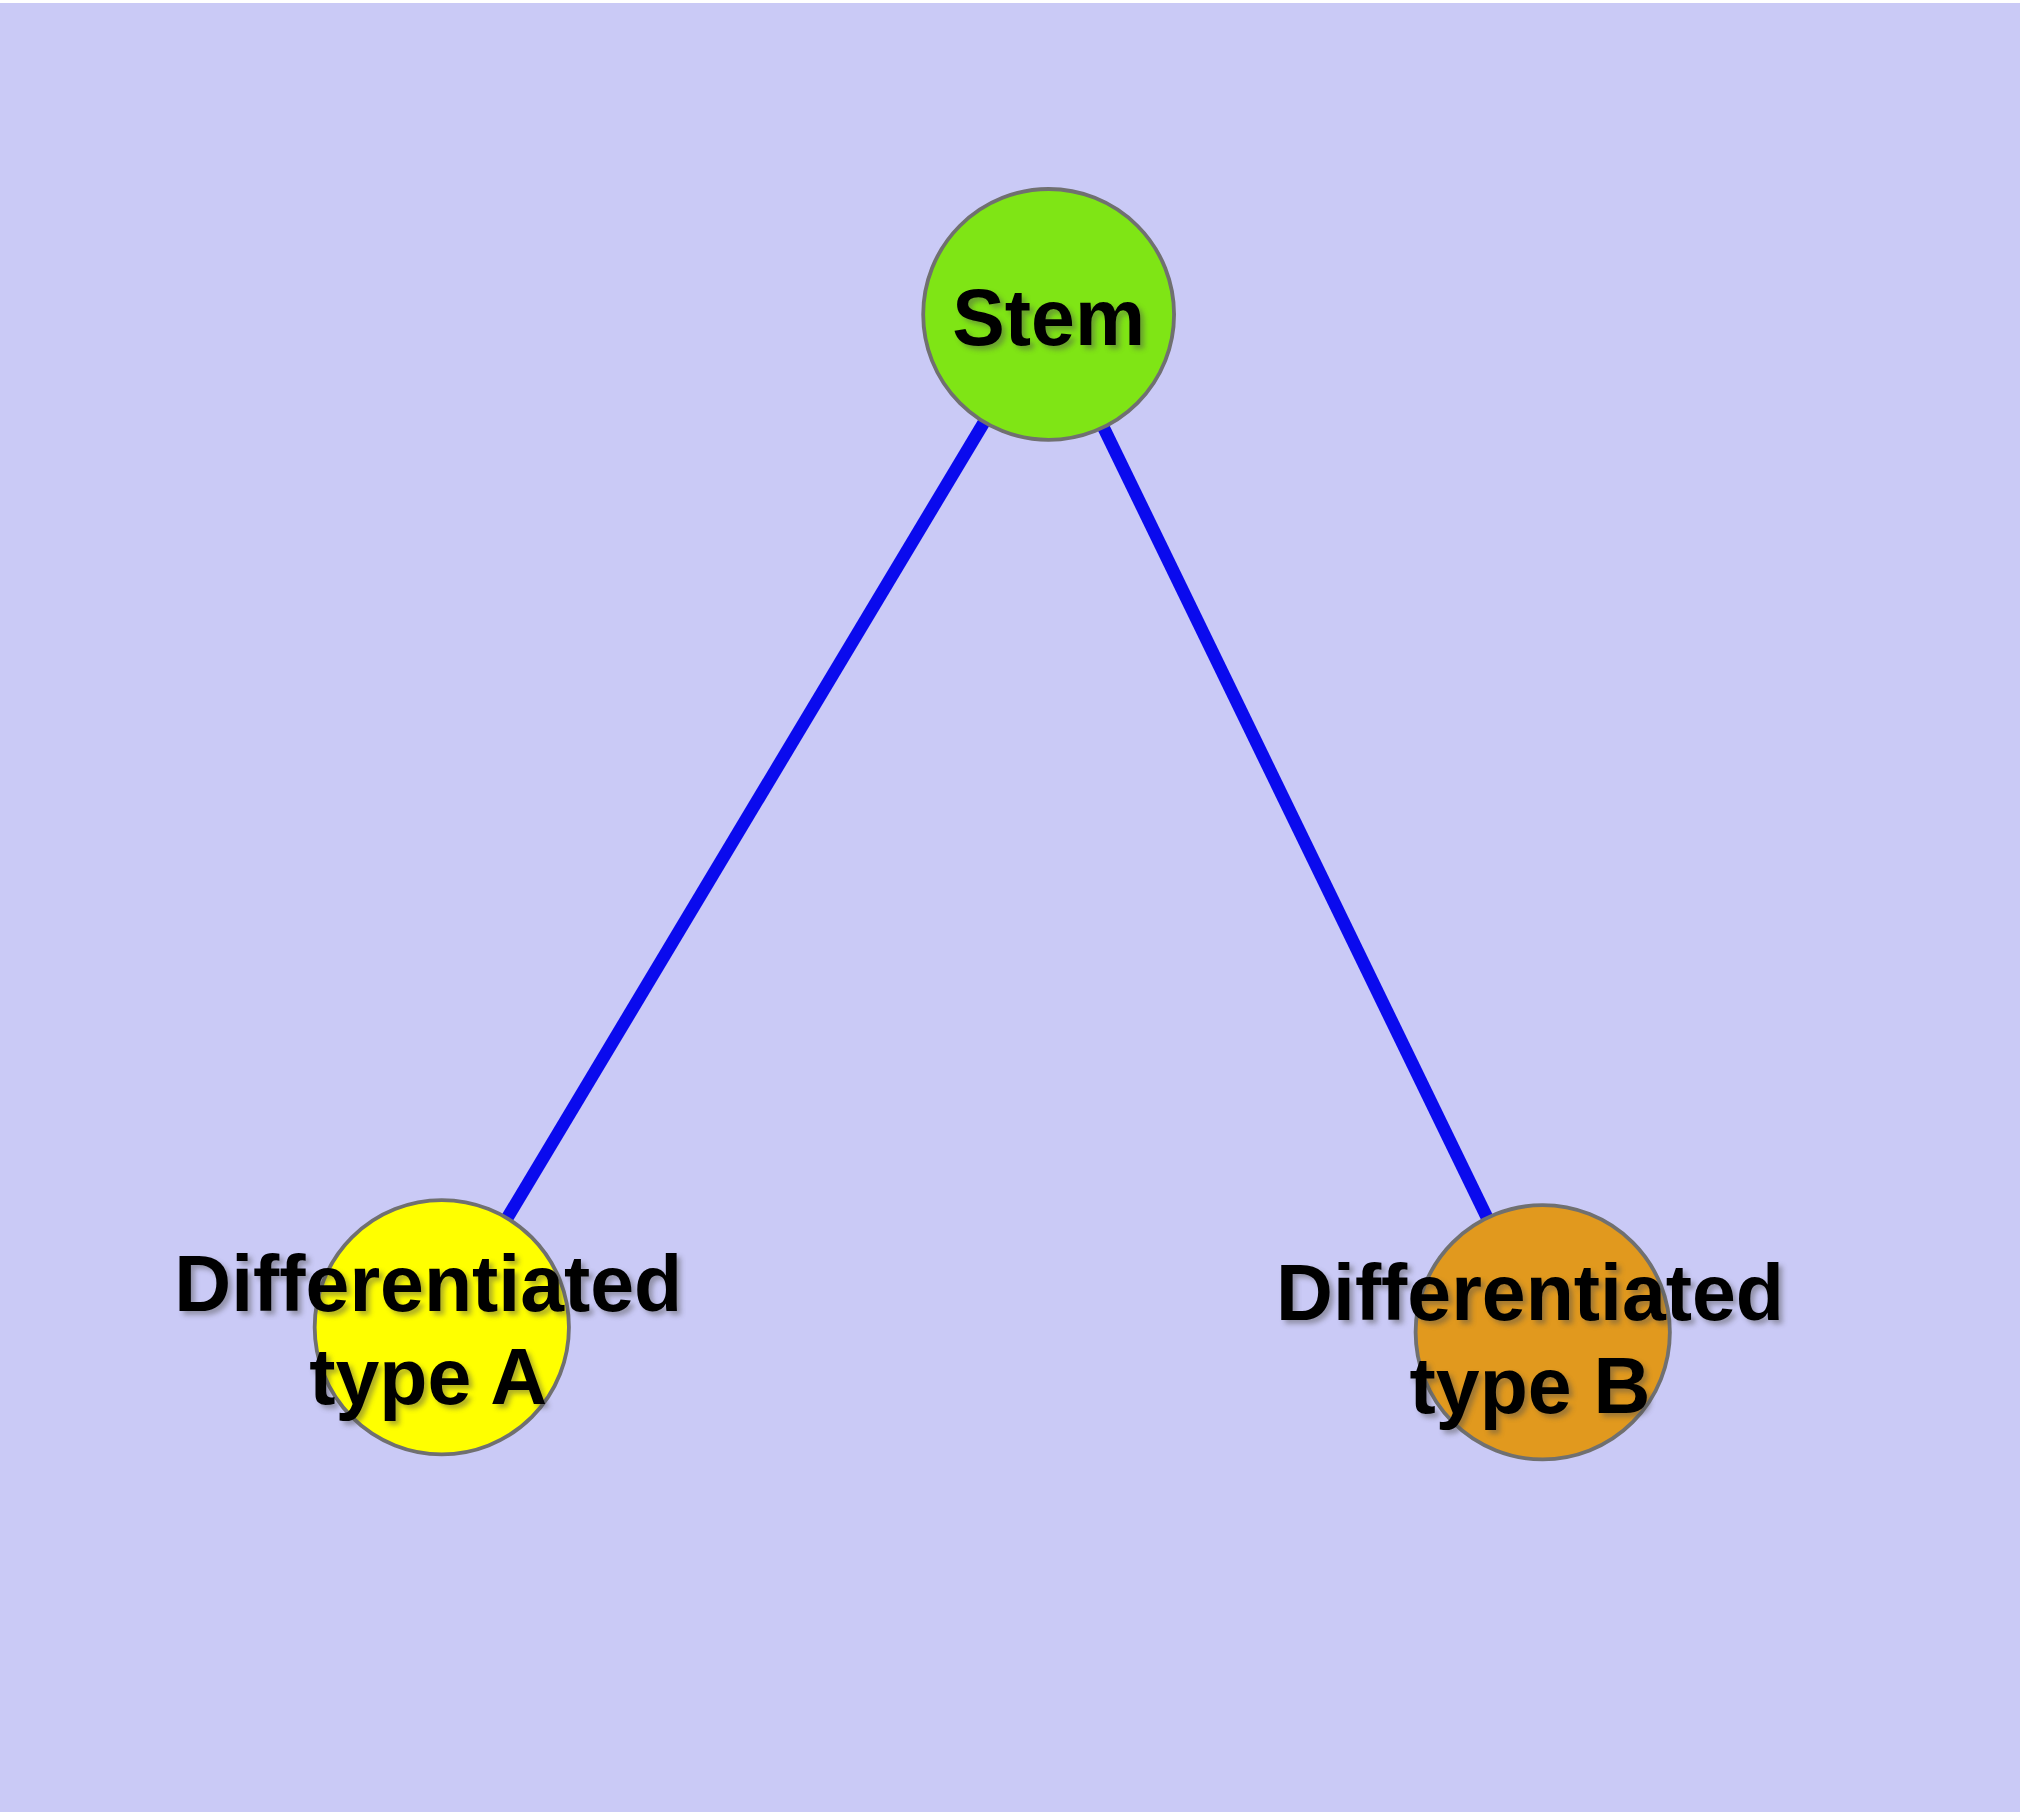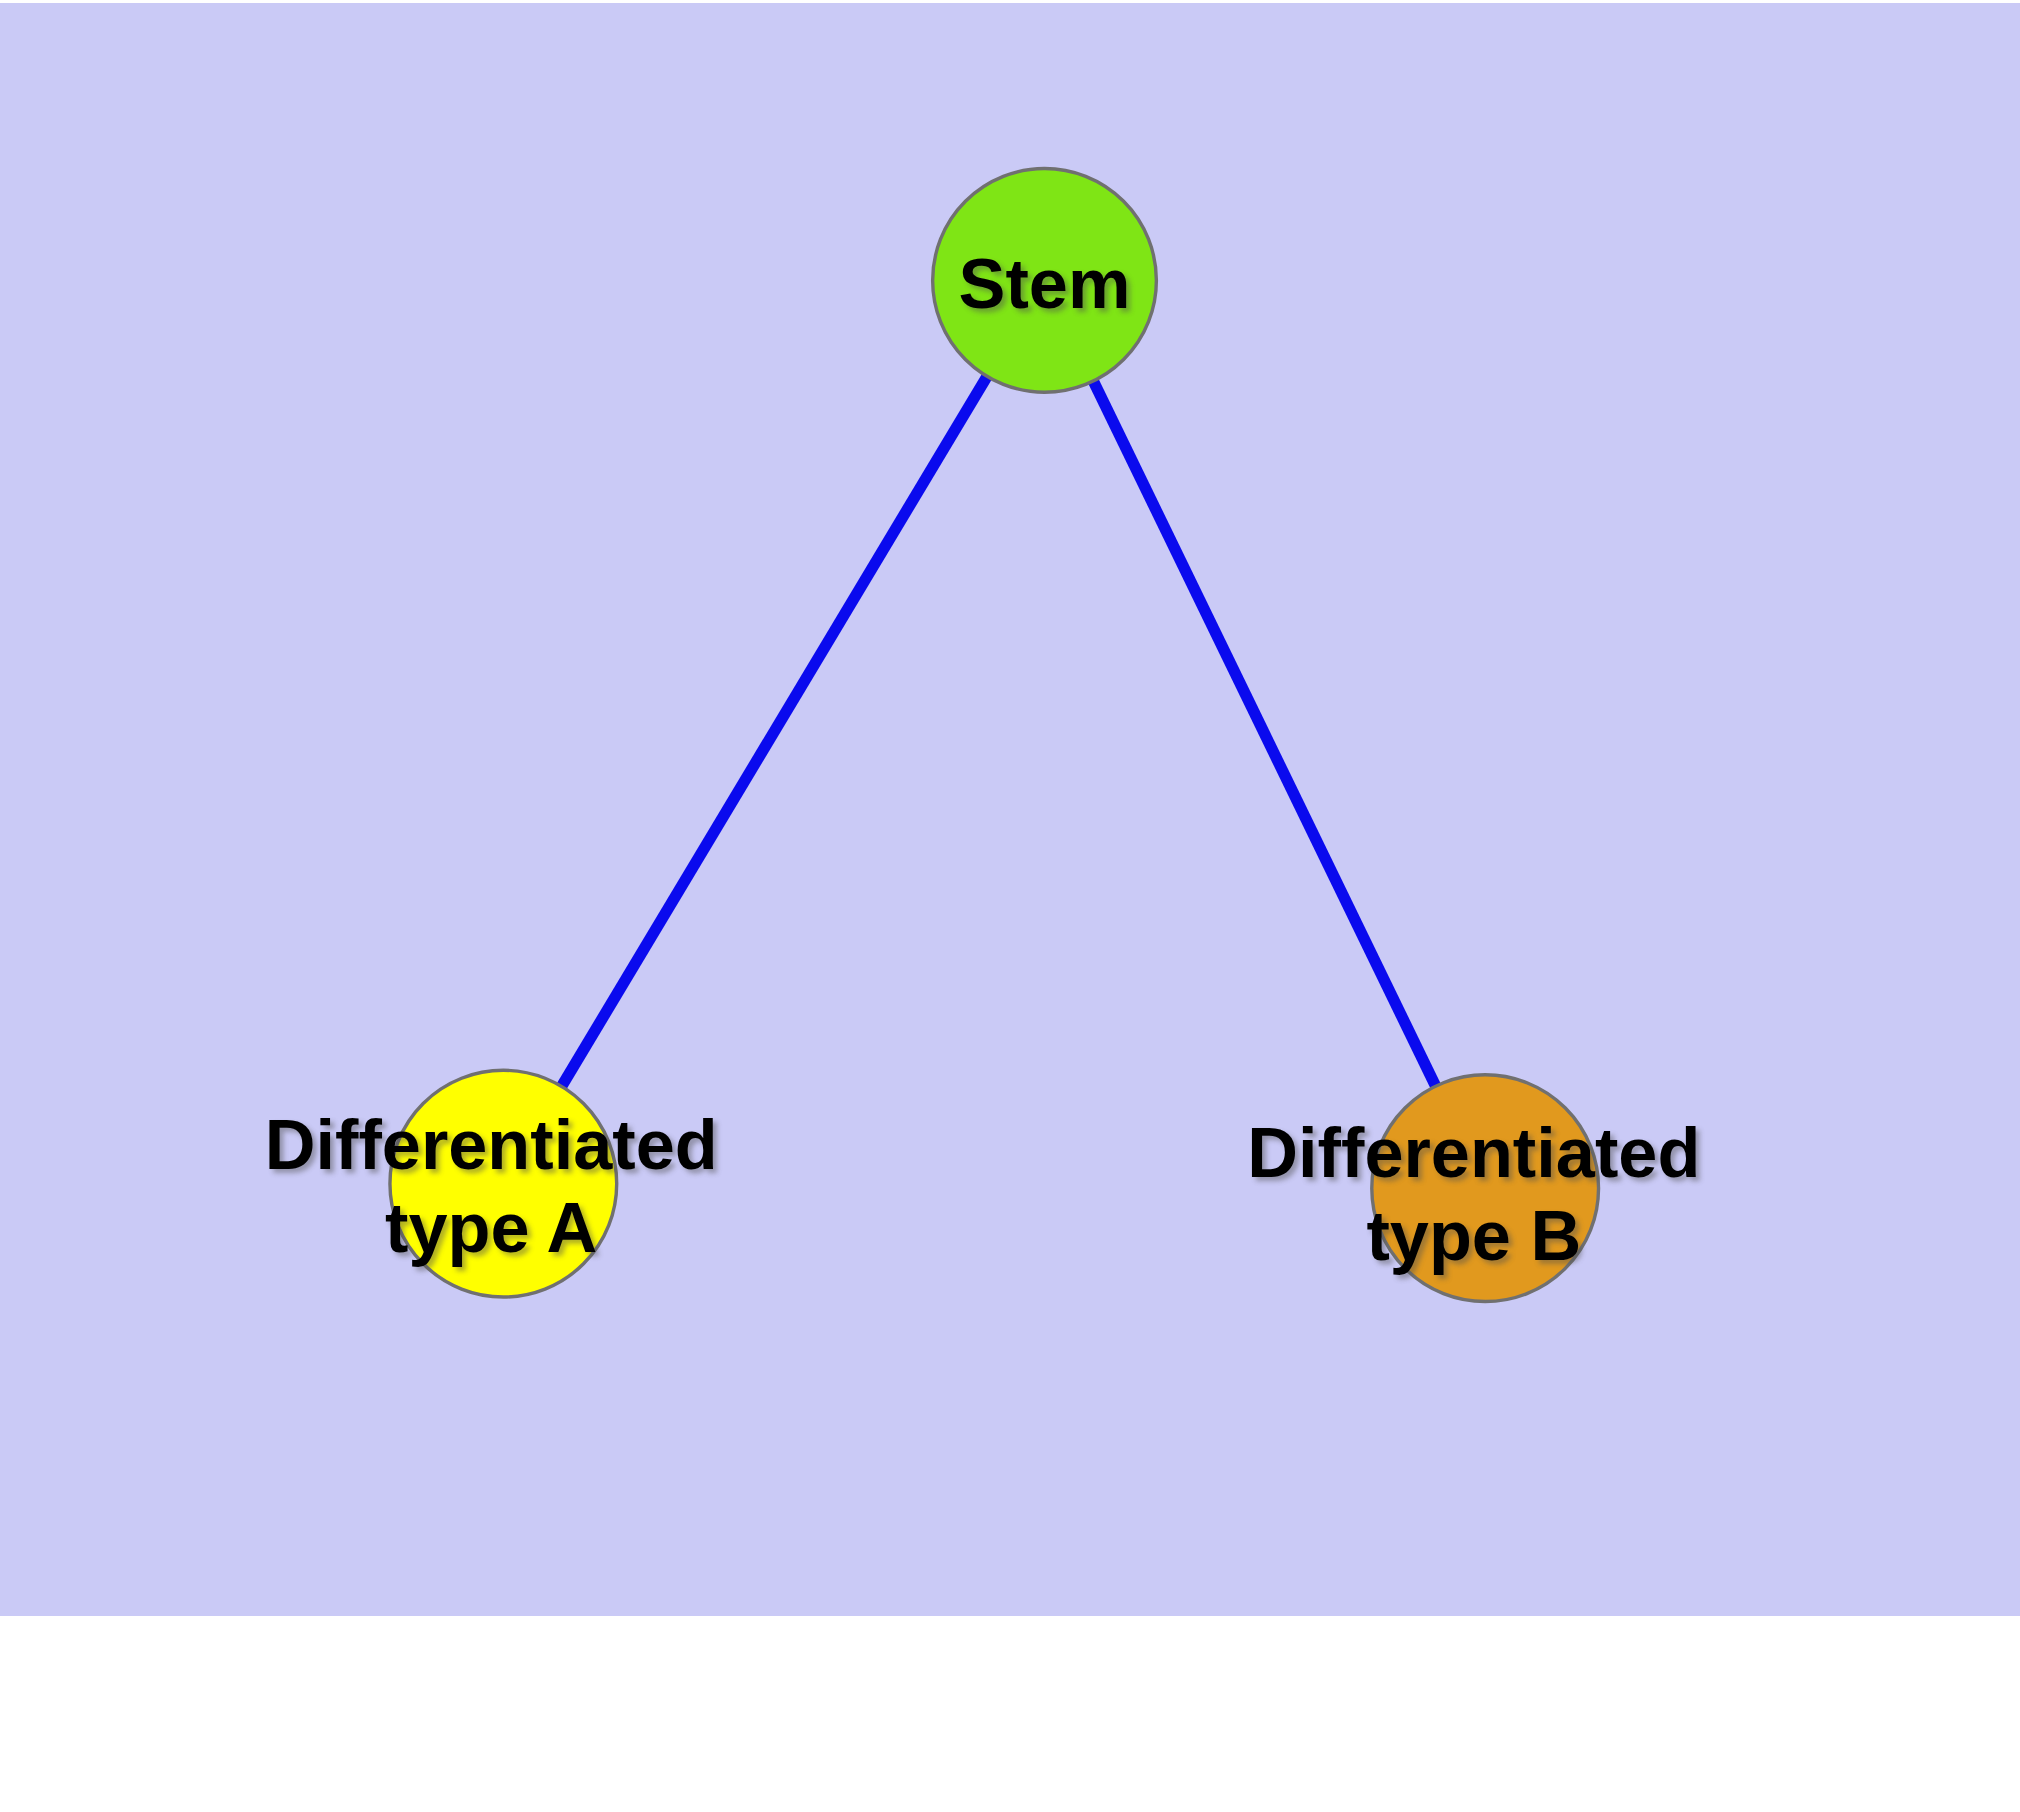--- a/index.html
+++ b/index.html
@@ -2,21 +2,21 @@
 <html style="--bg: #CACAF6; --edge: #0A0AEE; --node-border: #707070; --label: #000000;font-size:13.6px"><head>
 <meta charset="utf-8">
 <style>
   html, body {
     margin: 0;
     padding: 0;
   }
   .canvas {
     position: relative;
     width: 2021px;
-    height: 1616px;
+    height: 1812px;
     background: var(--bg, #CACAF6);
     overflow: hidden;
     font-family: "Liberation Sans", sans-serif;
   }
   .top-strip {
     position: absolute;
     top: 0; left: 0;
     width: 100%;
     height: 2.5px;
     background: #ffffff;

